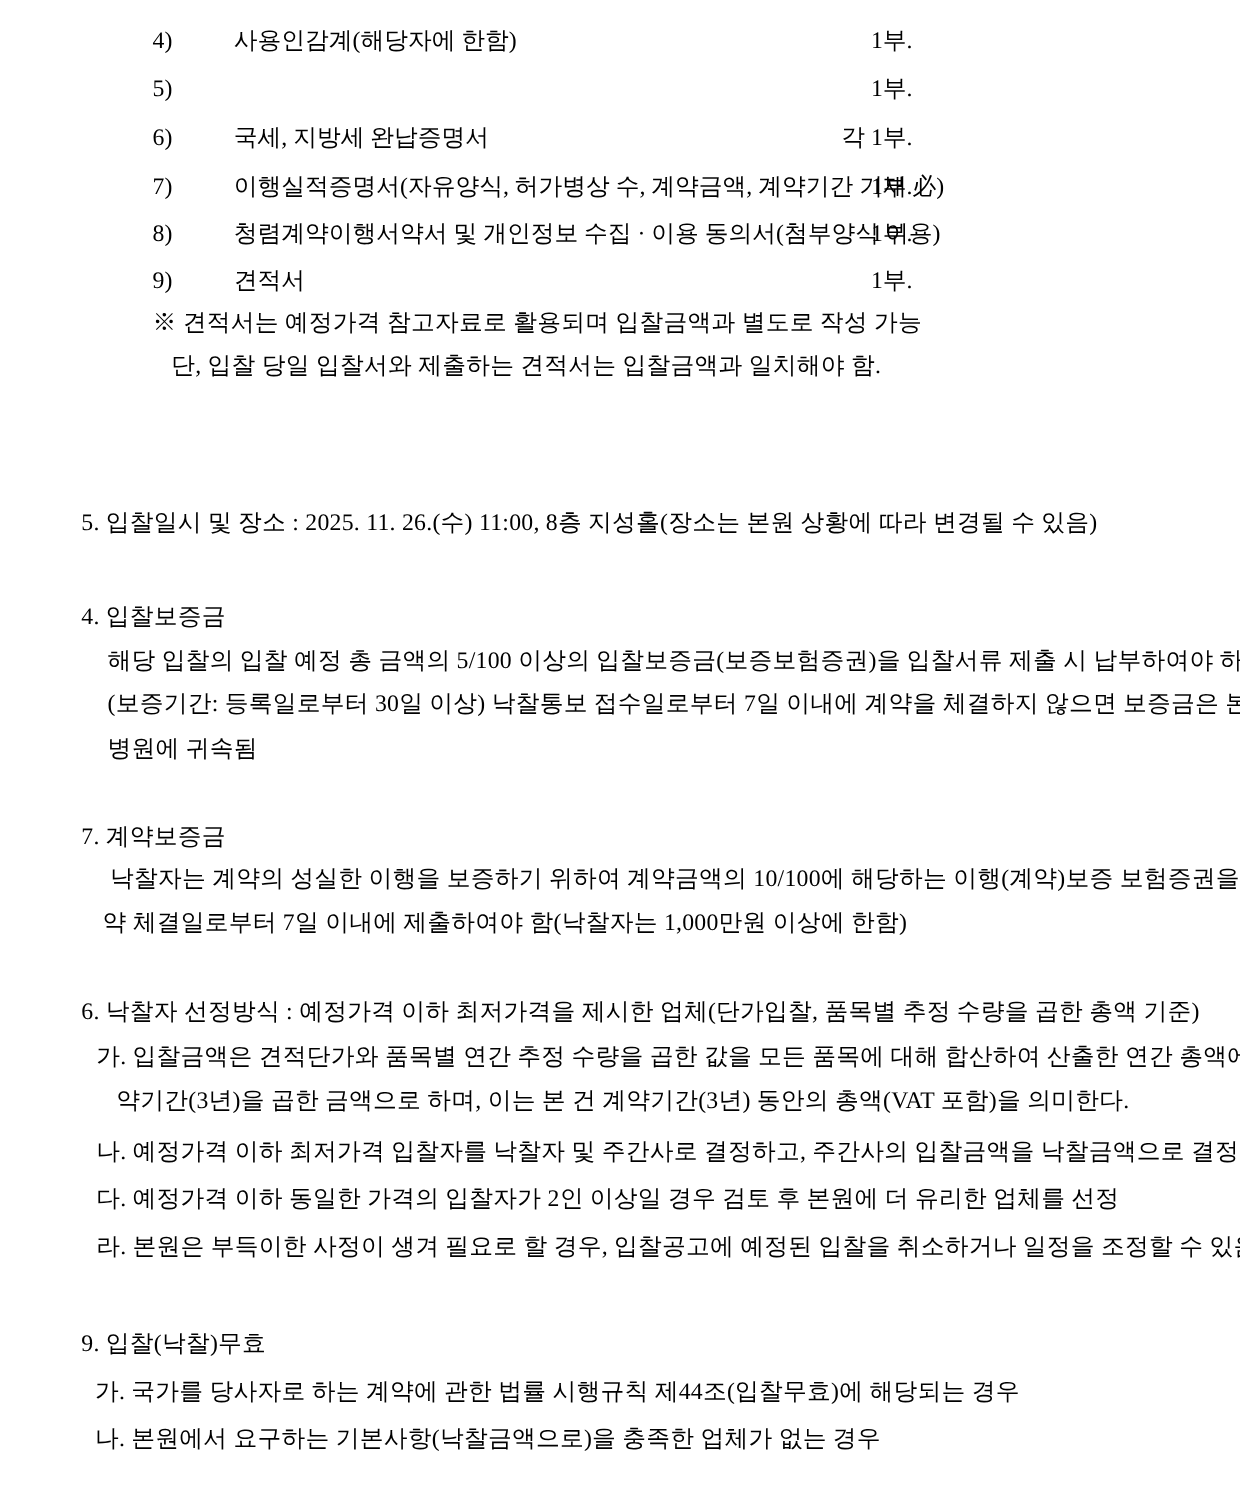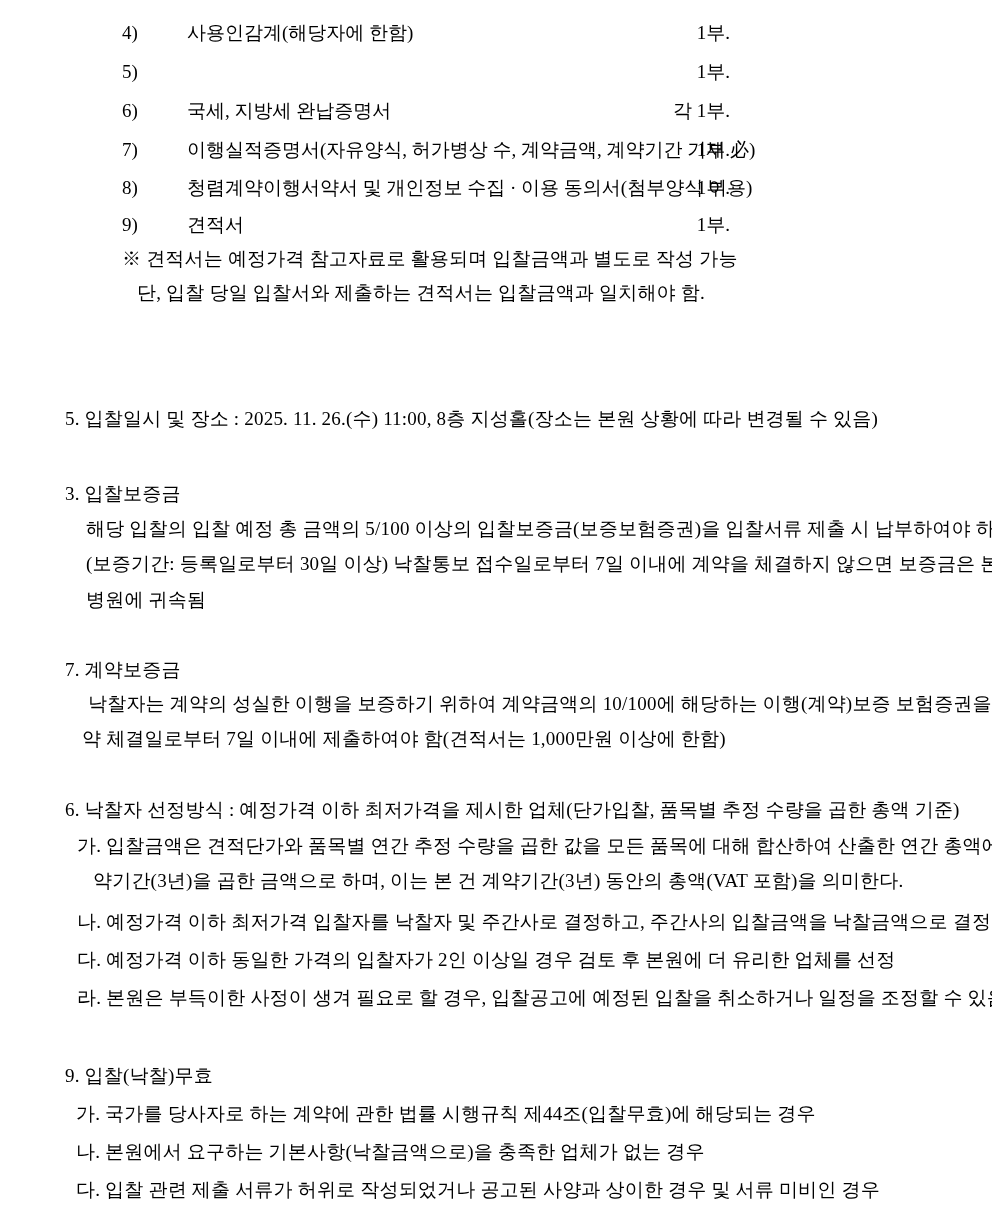--- a/index.html
+++ b/index.html
@@ -84,34 +84,33 @@
     <span class="att-label">견적서</span>
     <span class="att-copies">1부.</span>
   </div>
 
   <div class="line" style="left:122px; top:246px">※ 견적서는 예정가격 참고자료로 활용되며 입찰금액과 별도로 작성 가능</div>
   <div class="line" style="left:137px; top:280px">단, 입찰 당일 입찰서와 제출하는 견적서는 입찰금액과 일치해야 함.</div>
 
 
   <div class="line" style="left:65px; top:406px">5. 입찰일시 및 장소 : 2025. 11. 26.(수) 11:00, 8층 지성홀(장소는 본원 상황에 따라 변경될 수 있음)</div>
 
-  <div class="line" style="left:65px; top:481px">3. 입찰보증금</div>
+  <div class="line" style="left:65px; top:481px">4. 입찰보증금</div>
   <div class="line" style="left:86px; top:516px">해당 입찰의 입찰 예정 총 금액의 5/100 이상의 입찰보증금(보증보험증권)을 입찰서류 제출 시 납부하여야 하며</div>
   <div class="line" style="left:86px; top:551px">(보증기간: 등록일로부터 30일 이상) 낙찰통보 접수일로부터 7일 이내에 계약을 체결하지 않으면 보증금은 본</div>
   <div class="line" style="left:86px; top:587px">병원에 귀속됨</div>
 
   <div class="line" style="left:65px; top:657px">7. 계약보증금</div>
   <div class="line" style="left:88px; top:691px">낙찰자는 계약의 성실한 이행을 보증하기 위하여 계약금액의 10/100에 해당하는 이행(계약)보증 보험증권을 계</div>
-  <div class="line" style="left:82px; top:726px">약 체결일로부터 7일 이내에 제출하여야 함(견적서는 1,000만원 이상에 한함)</div>
+  <div class="line" style="left:82px; top:726px">약 체결일로부터 7일 이내에 제출하여야 함(낙찰자는 1,000만원 이상에 한함)</div>
 
   <div class="line" style="left:65px; top:797px">6. 낙찰자 선정방식 : 예정가격 이하 최저가격을 제시한 업체(단가입찰, 품목별 추정 수량을 곱한 총액 기준)</div>
   <div class="line" style="left:77px; top:833px">가. 입찰금액은 견적단가와 품목별 연간 추정 수량을 곱한 값을 모든 품목에 대해 합산하여 산출한 연간 총액에 계</div>
   <div class="line" style="left:93px; top:868px">약기간(3년)을 곱한 금액으로 하며, 이는 본 건 계약기간(3년) 동안의 총액(VAT 포함)을 의미한다.</div>
   <div class="line" style="left:77px; top:909px">나. 예정가격 이하 최저가격 입찰자를 낙찰자 및 주간사로 결정하고, 주간사의 입찰금액을 낙찰금액으로 결정함</div>
   <div class="line" style="left:77px; top:947px">다. 예정가격 이하 동일한 가격의 입찰자가 2인 이상일 경우 검토 후 본원에 더 유리한 업체를 선정</div>
   <div class="line" style="left:77px; top:985px">라. 본원은 부득이한 사정이 생겨 필요로 할 경우, 입찰공고에 예정된 입찰을 취소하거나 일정을 조정할 수 있음</div>
 
   <div class="line" style="left:65px; top:1063px">9. 입찰(낙찰)무효</div>
   <div class="line" style="left:76px; top:1101px">가. 국가를 당사자로 하는 계약에 관한 법률 시행규칙 제44조(입찰무효)에 해당되는 경우</div>
   <div class="line" style="left:76px; top:1139px">나. 본원에서 요구하는 기본사항(낙찰금액으로)을 충족한 업체가 없는 경우</div>
-  <div class="line" style="left:76px; top:1177px">다. 입찰 관련 제출 서류가 허위로 작성되었거나 공고된 사양과 상이한 경우 및 서류 미비인 경우</div>
 
 </div>
 
 </body></html>

